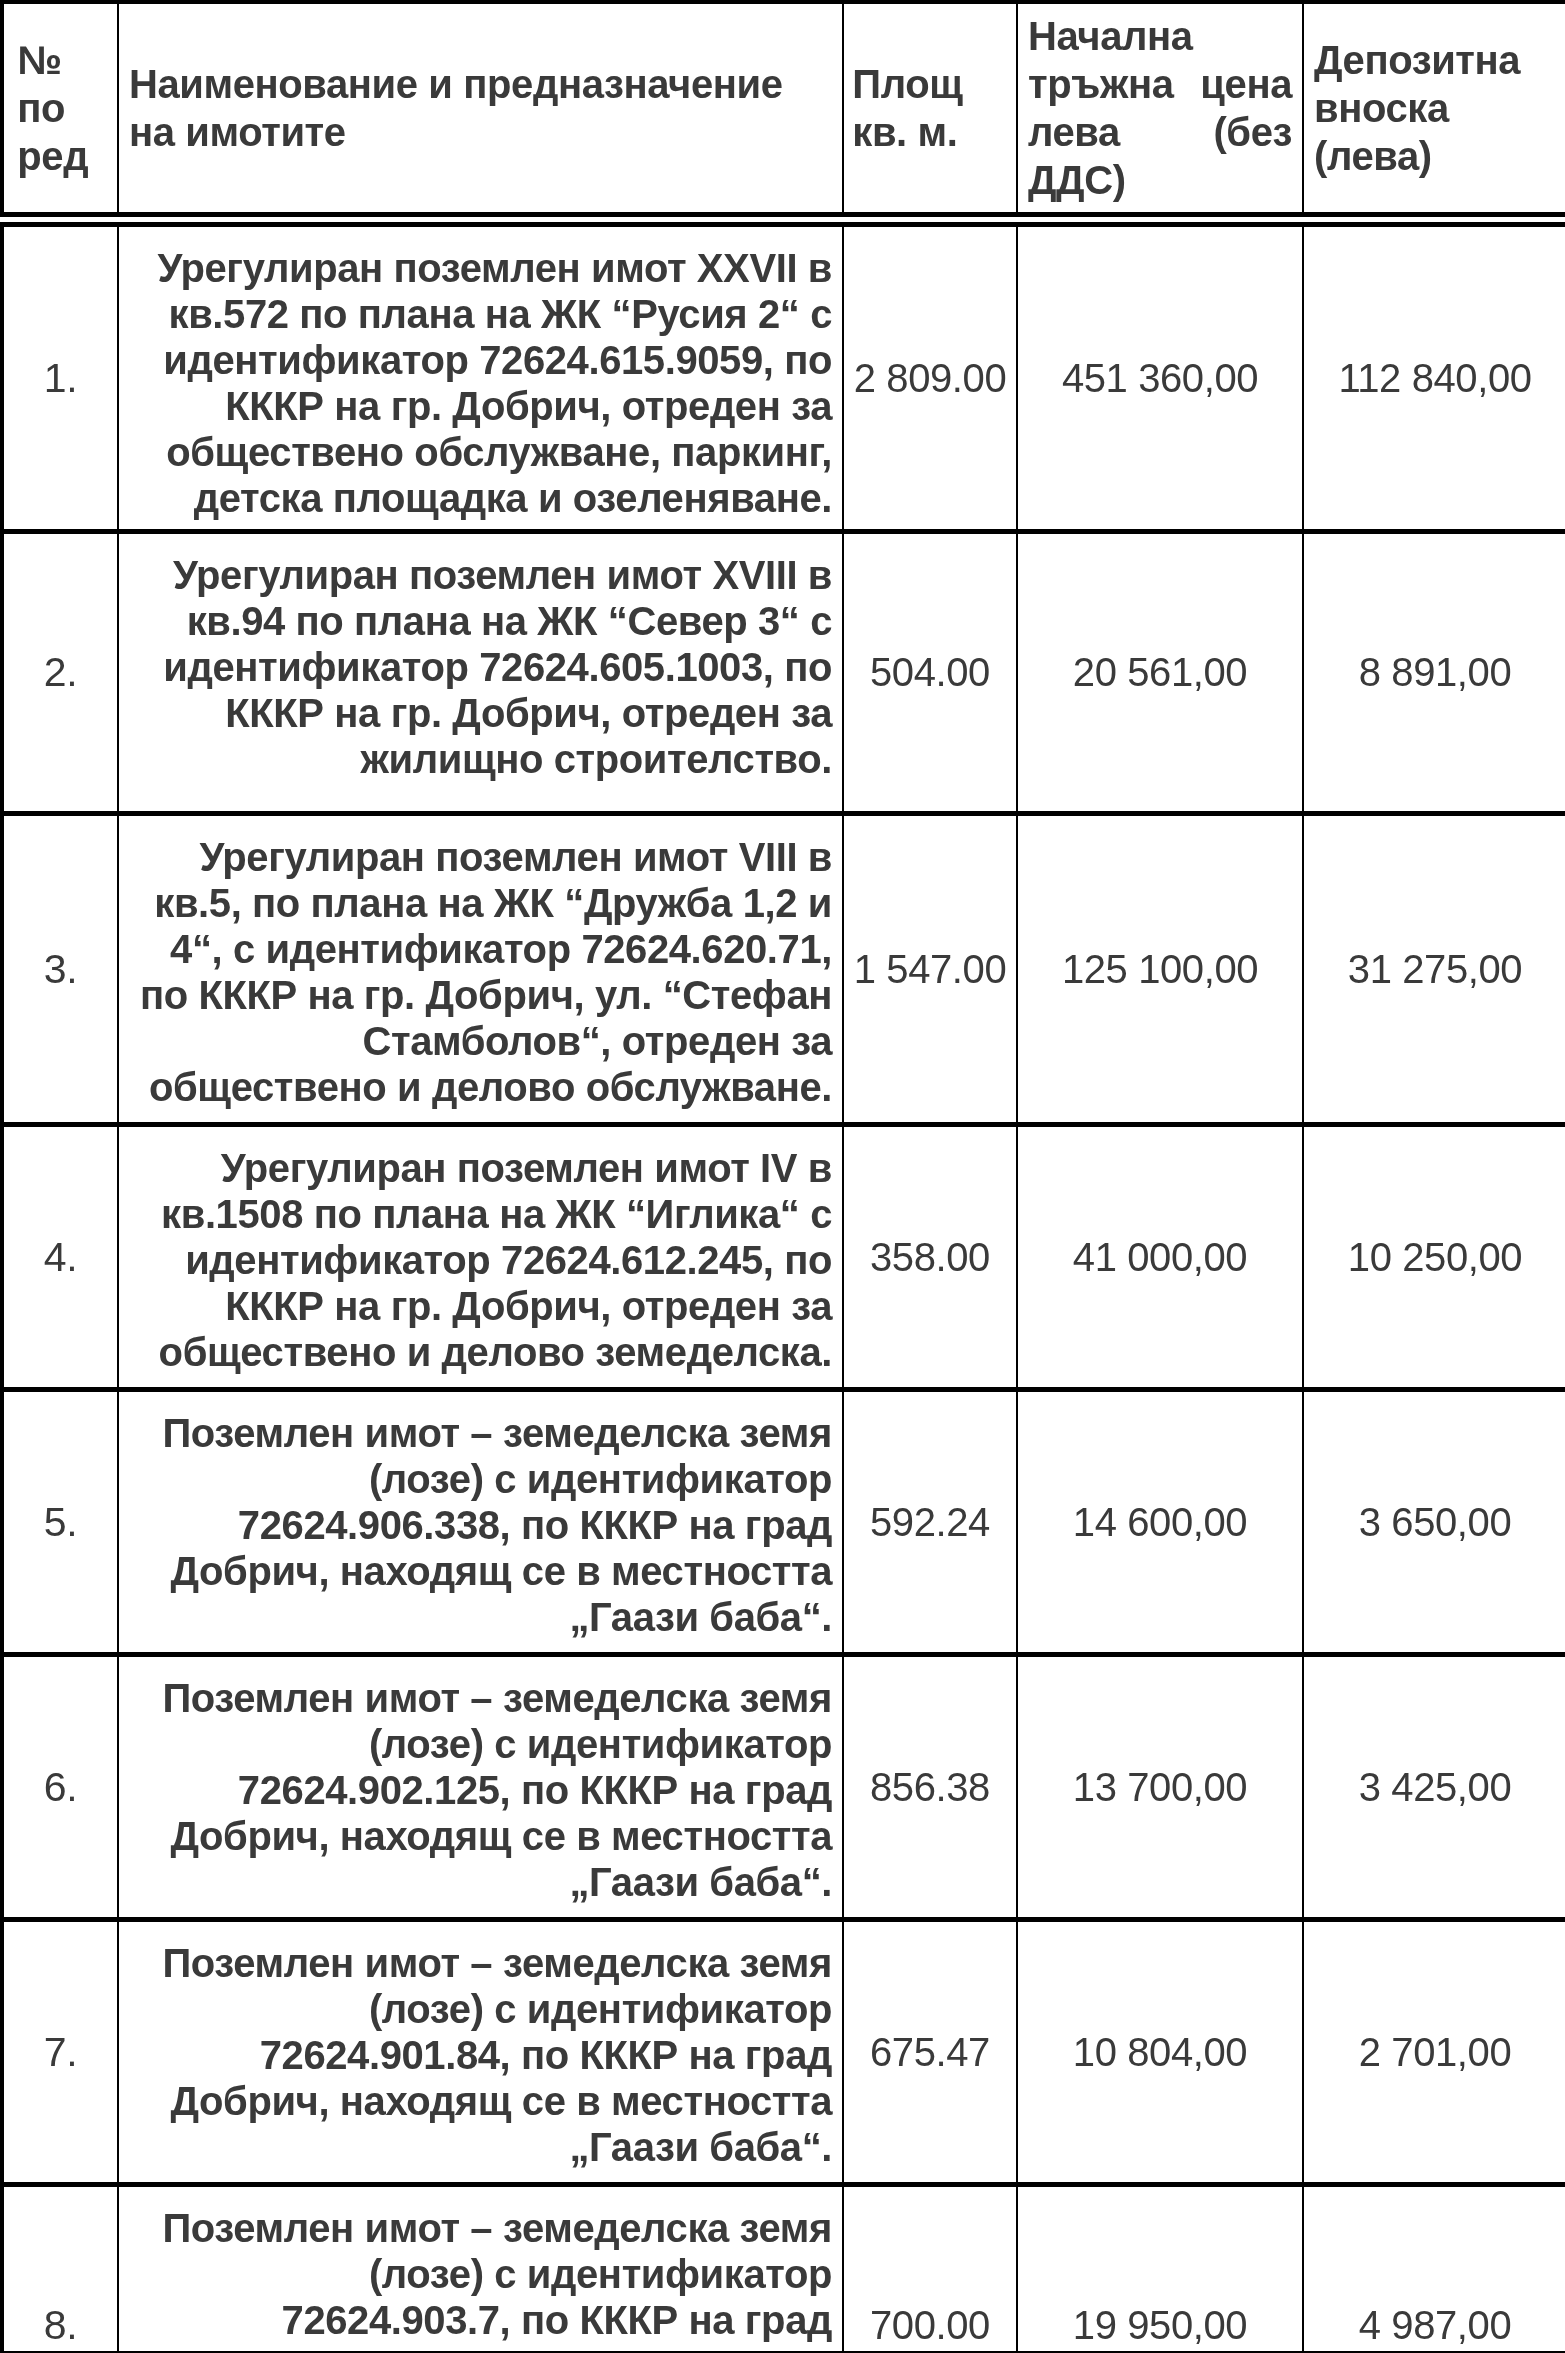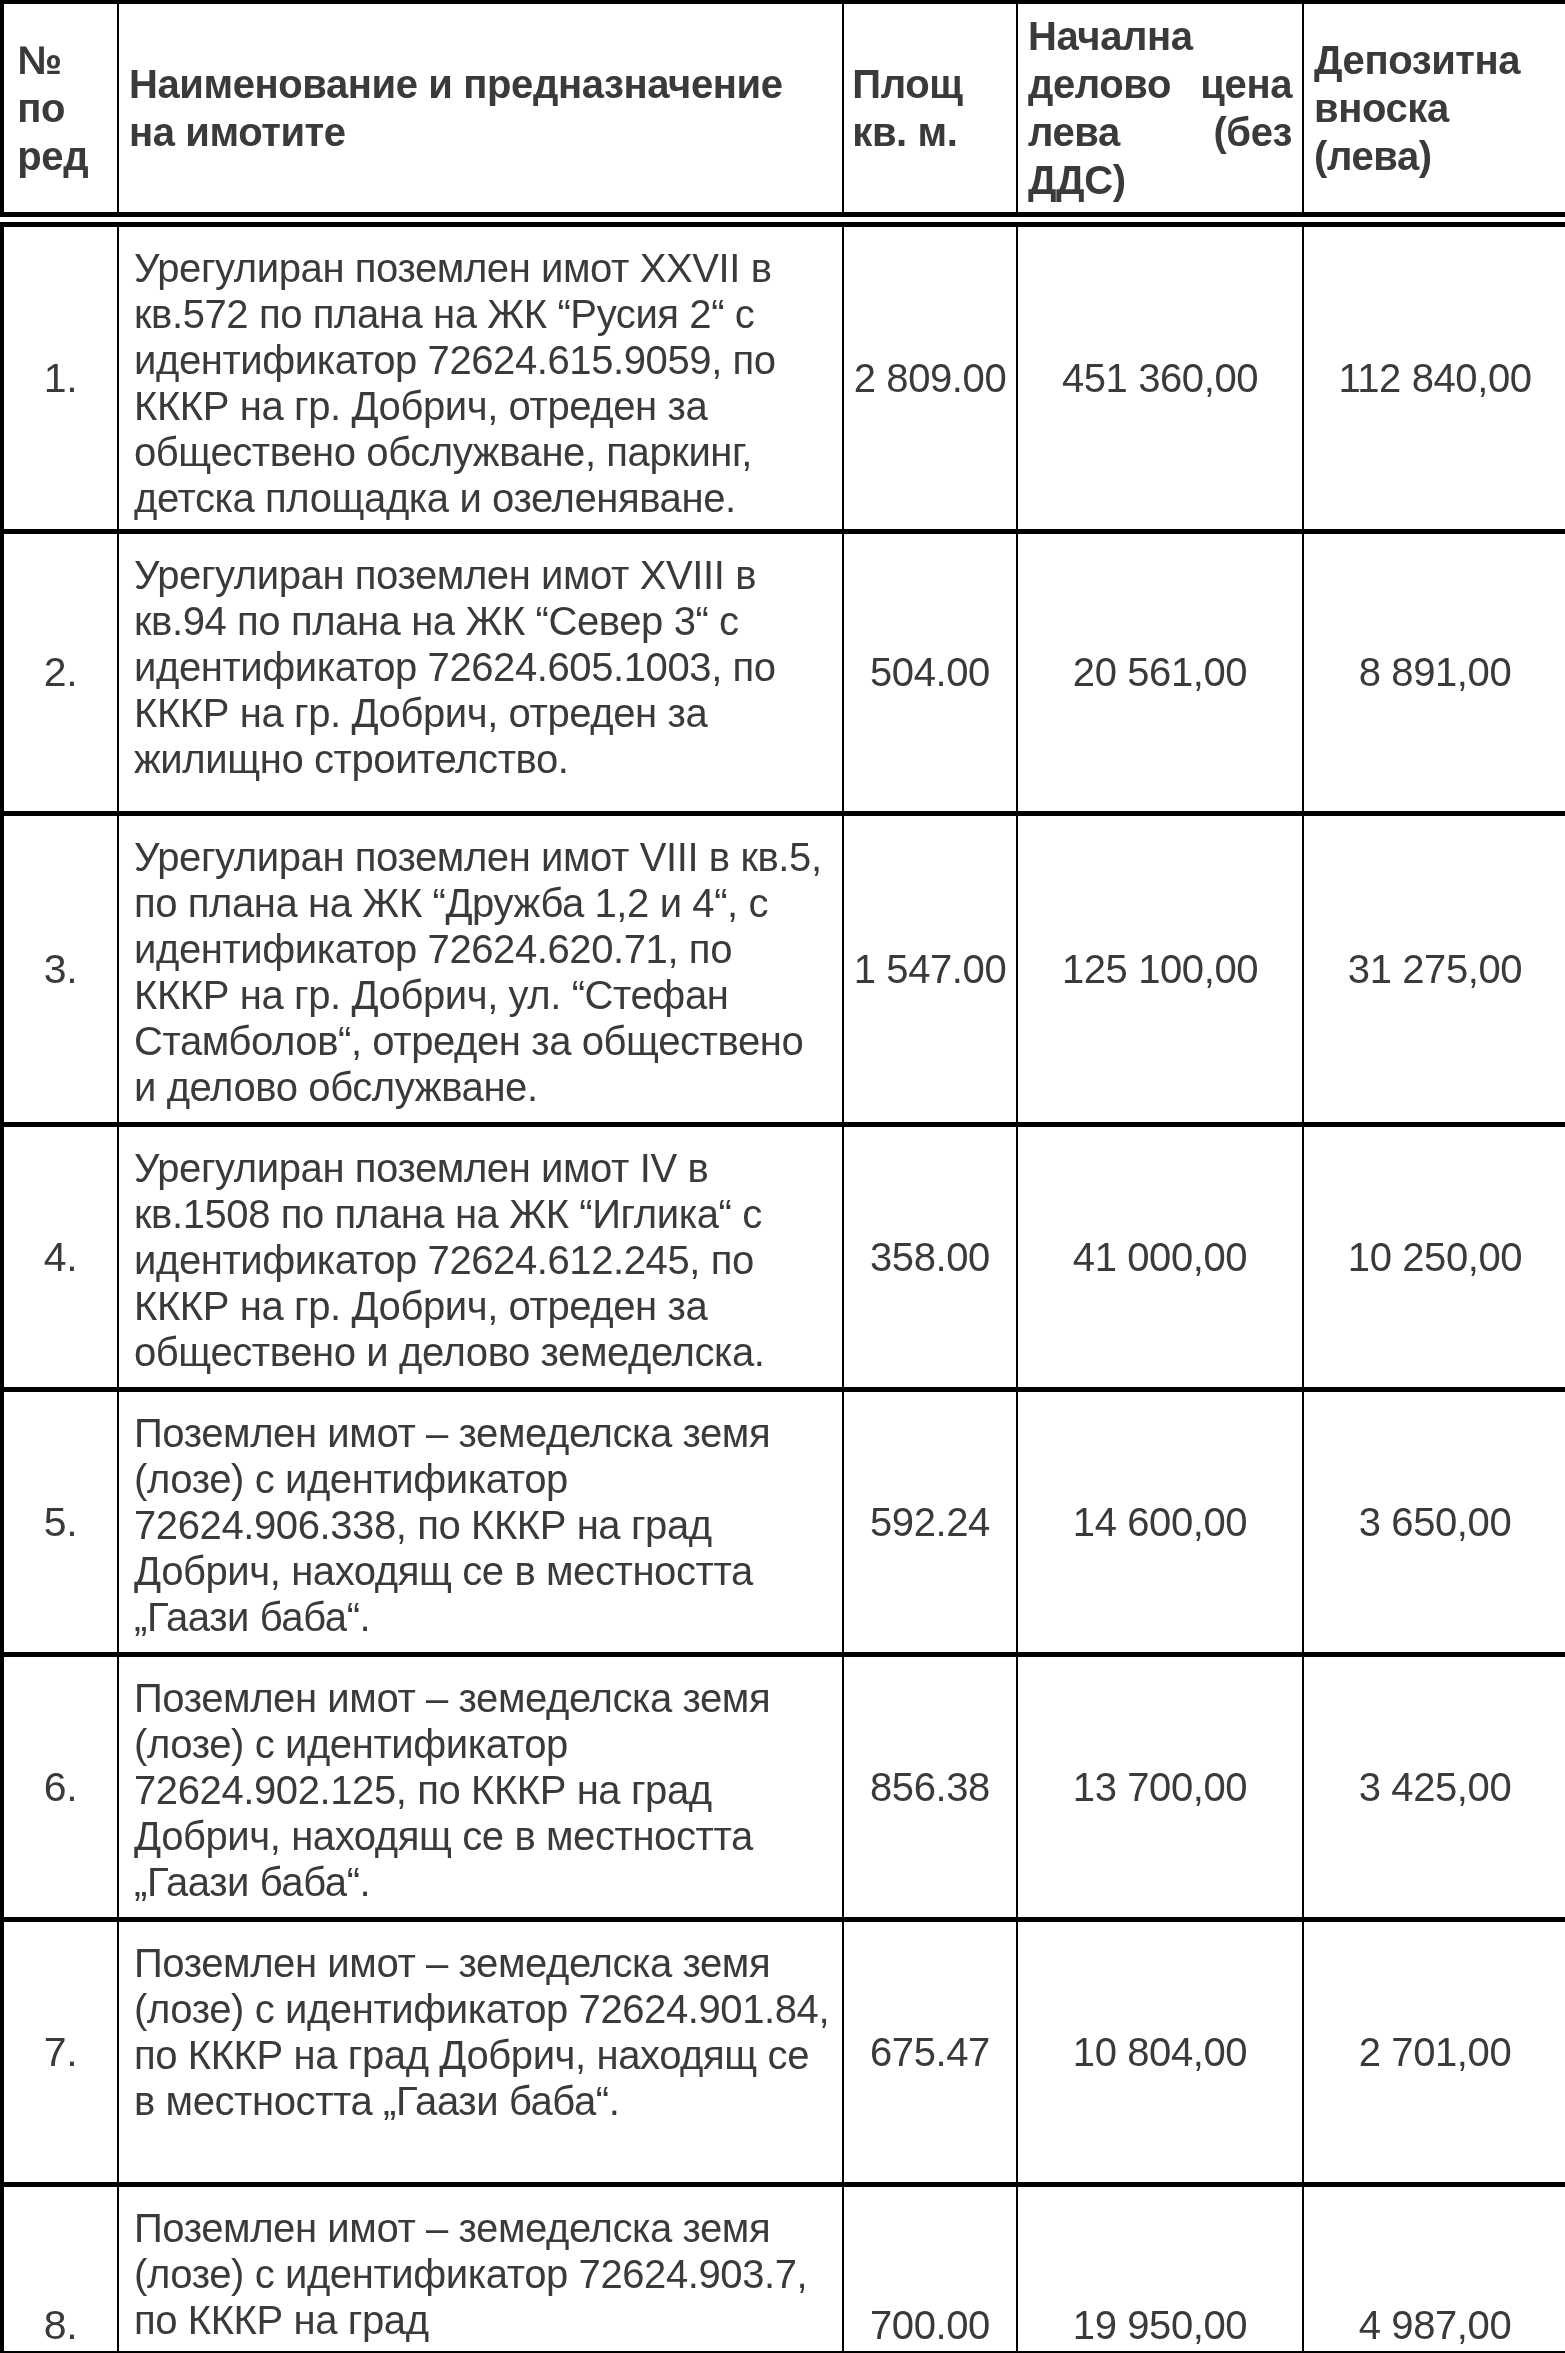--- a/index.html
+++ b/index.html
@@ -50,23 +50,24 @@
     line-height: 46px;
   }
   tbody tr:first-child td { border-top: 15px double #000; }
 
   td.c-num {
     text-align: center;
     vertical-align: middle;
     font-size: 41px;
   }
   td.c-desc {
-    text-align: left;
+    text-align: right;
     vertical-align: top;
     padding: 18px 10px 8.3px 15px;
+    font-weight: bold;
   }
   td.c-area, td.c-price, td.c-deposit {
     text-align: center;
     vertical-align: middle;
     padding: 3.3px 8.3px;
     margin-left: 10px;
   }
   
   .bottom-edge {
     position: absolute;
@@ -84,21 +85,21 @@
       <col class="c2">
       <col class="c3">
       <col class="c4">
       <col class="c5">
   </colgroup>
   <thead>
     <tr>
       <th class="h-num">№ по ред</th>
       <th class="h-name">Наименование и предназначение на имотите</th>
       <th class="h-area">Площ кв. м.</th>
-      <th class="h-price">Начална делово цена лева (без ДДС)</th>
+      <th class="h-price">Начална тръжна цена лева (без ДДС)</th>
       <th class="h-deposit">Депозитна вноска (лева)</th>
     </tr>
   </thead>
   <tbody>
       <tr style="height: 311px;">
     <td class="c-num">1.</td>
     <td class="c-desc">Урегулиран поземлен имот XXVII в кв.572 по плана на ЖК “Русия 2“ с идентификатор 72624.615.9059, по КККР на гр. Добрич, отреден за обществено обслужване, паркинг, детска площадка и озеленяване.</td>
     <td class="c-area">2 809.00</td>
     <td class="c-price">451 360,00</td>
     <td class="c-deposit">112 840,00</td>

